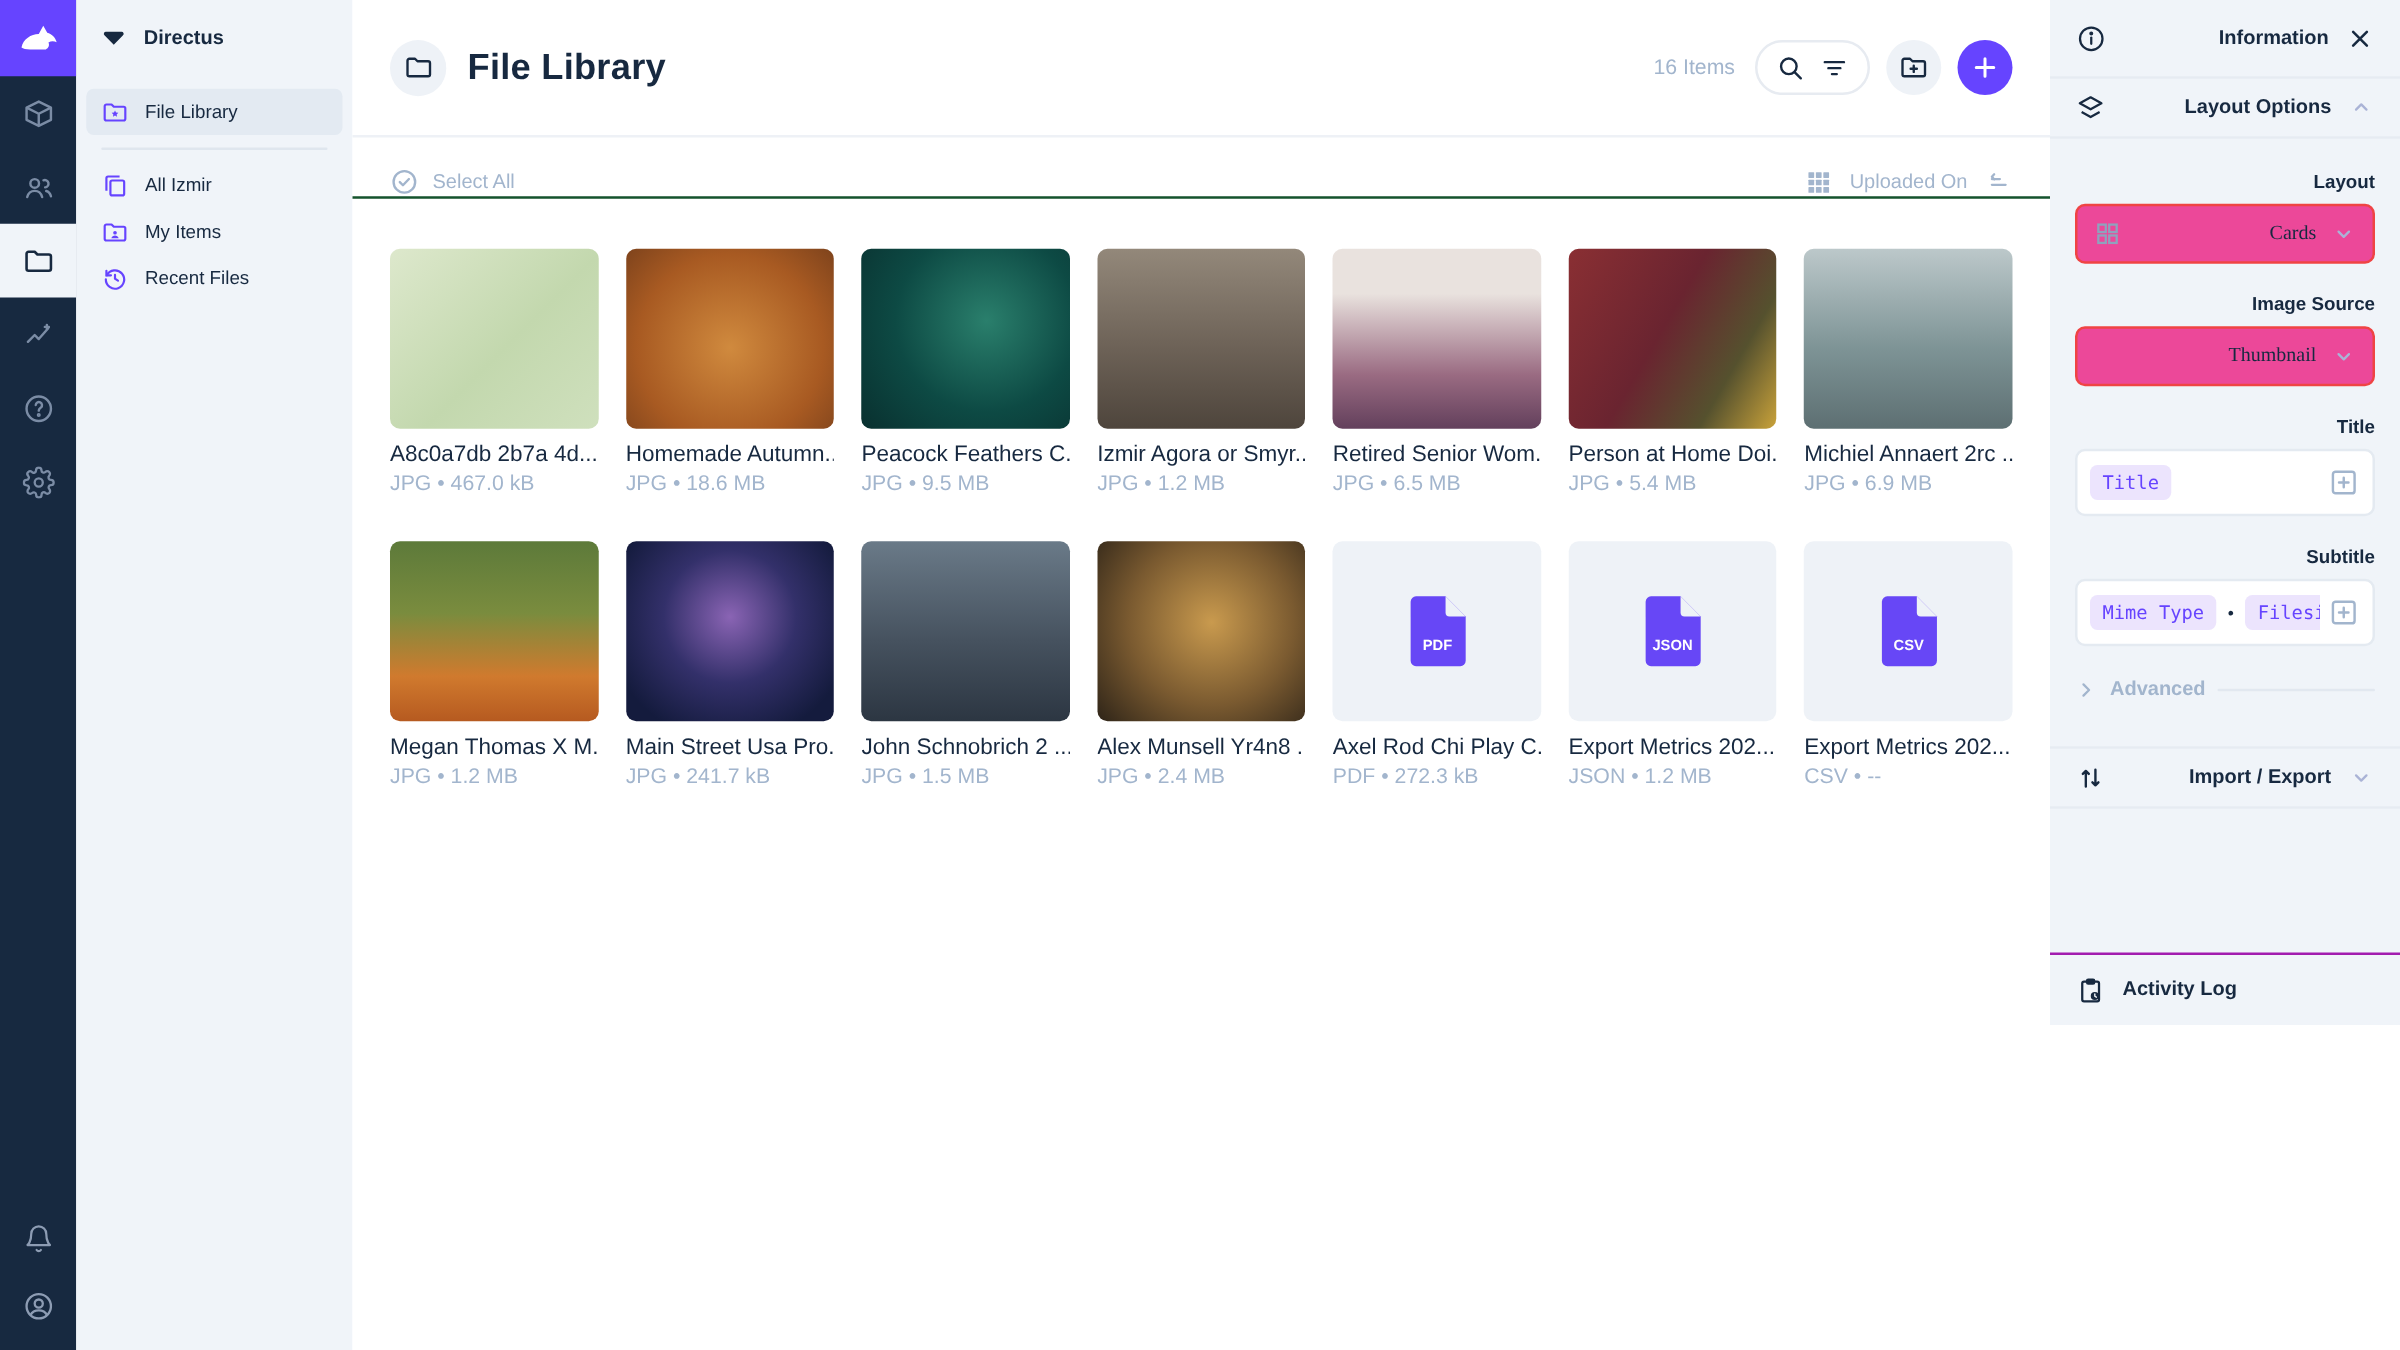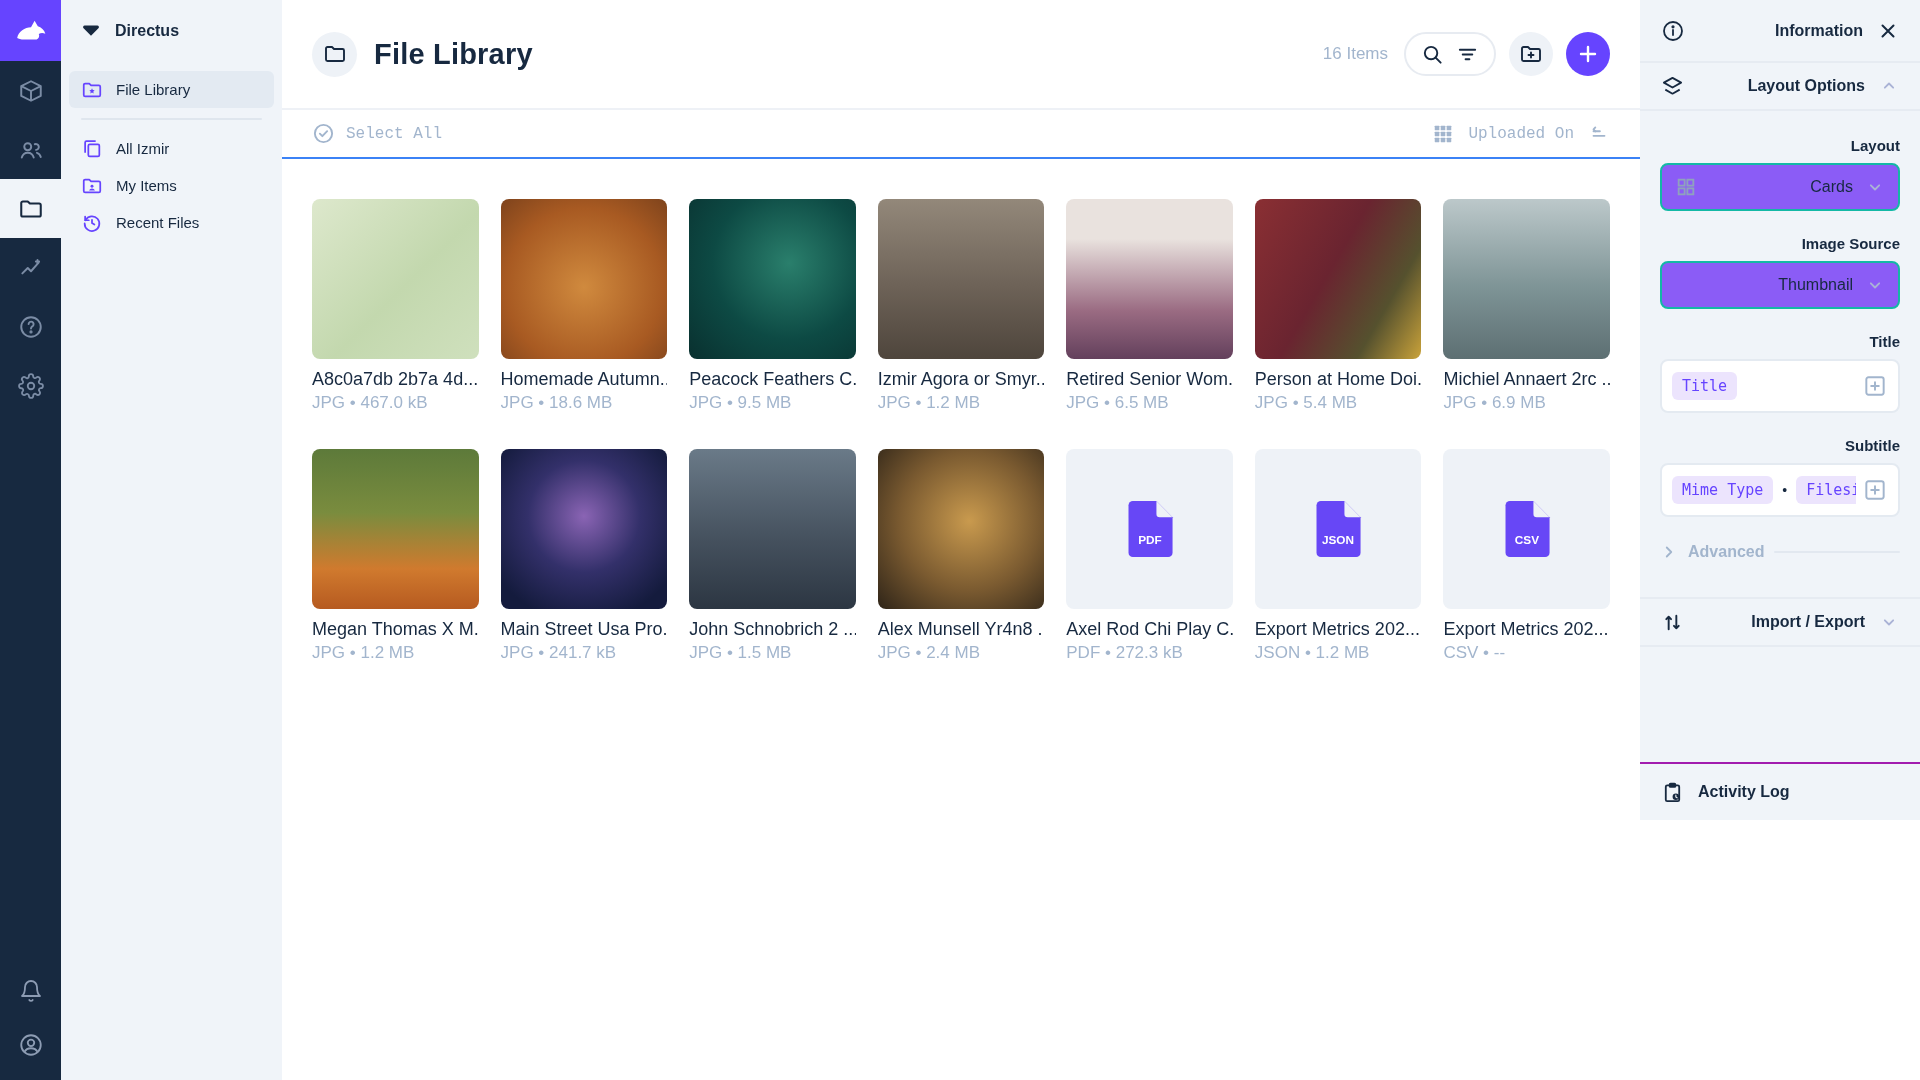--- a/index.html
+++ b/index.html
@@ -30,39 +30,39 @@
   .main { flex:1; height:1080px; background:#fff; display:flex; flex-direction:column; min-width:0; }
   .page-header { height:110px; display:flex; align-items:center; padding:0 30px; border-bottom:2px solid #eef1f6; }
   .title-circle { width:45px; height:45px; border-radius:50%; background:#eef2f7; display:flex; align-items:center; justify-content:center; color:#172940; }
   .page-title { font-size:29px; font-weight:700; color:#172940; margin-left:17px; letter-spacing:.2px; }
   .header-right { margin-left:auto; display:flex; align-items:center; gap:13px; }
   .item-count { font-size:17px; color:#a2b5cd; margin-right:3px; }
   .search-pill { height:44px; border:2px solid #e7ebf1; border-radius:24px; display:flex; align-items:center; gap:12px; padding:0 15px; color:#172940; background:#fff; }
   .icon-circle { width:44px; height:44px; border-radius:50%; background:#eef2f7; display:flex; align-items:center; justify-content:center; color:#172940; cursor:pointer; }
   .icon-circle.accent { background:#6644ff; color:#fff; }
 
-  .select-bar { height:49px; display:flex; align-items:center; padding:0 30px; border-bottom:2px solid #3b82f6; color:#a2b5cd;font-family:Liberation Mono, monospace; }
+  .select-bar { height:49px; display:flex; align-items:flex-end; padding:0 30px; border-bottom:2px solid #14532d; color:#a2b5cd; }
   .select-left { display:flex; align-items:center; gap:11px; font-size:16px; }
   .select-right { margin-left:auto; display:flex; align-items:center; gap:14px; font-size:16px; }
 
   .file-grid { padding:40px 30px; display:grid; grid-template-columns:repeat(7,1fr); column-gap:22px; row-gap:36px; }
   .file-card { cursor:pointer; min-width:0; }
-  .file-thumb { height:160px; border-radius:8px; display:flex; align-items:center; justify-content:center; }
+  .file-thumb { height:144px; border-radius:8px; display:flex; align-items:center; justify-content:center; }
   .file-title { margin-top:10px; font-size:18px; color:#172940; white-space:nowrap; overflow:hidden; }
   .file-meta { margin-top:3px; font-size:17px; color:#a2b5cd; white-space:nowrap; overflow:hidden; }
 
   
   .right-panel { width:280px; height:820px; background:#f0f4f9; flex-shrink:0; display:flex; flex-direction:column;text-align:right; }
   .panel-head { height:61px; display:flex; align-items:center; gap:14px; padding:0 21px; color:#172940; }
   .panel-head .panel-title { font-size:16px; font-weight:600; flex:1; }
   .accordion { height:50px; display:flex; align-items:center; gap:14px; padding:0 21px; border-top:2px solid #e6ebf2; border-bottom:2px solid #e6ebf2; cursor:pointer; }
   .accordion .acc-title { font-size:16px; font-weight:600; flex:1; color:#172940; }
   .panel-body { padding:14px 20px 0; }
   .field-label { font-size:15px; font-weight:700; color:#172940; margin:12px 0 9px; }
-  .select-box { height:48px; background:#8b5cf6; border:2px solid #14b8a6; border-radius:8px; display:flex; align-items:center; gap:12px; padding:0 13px; cursor:pointer; }
+  .select-box { height:48px; background:#ec4899; border:2px solid #ef4444; border-radius:8px; display:flex; align-items:center; gap:12px; padding:0 13px; cursor:pointer;font-family:Liberation Serif, serif; }
   .select-box .value { font-size:16px; color:#172940; flex:1; }
   .select-box .box-ic { color:#8fa2bd; display:flex; }
   .chev { color:#aab3d6; display:flex; }
   .chip-box { min-height:54px; background:#fff; border:2px solid #e4eaf1; border-radius:8px; display:flex; align-items:center; padding:0 10px; position:relative; }
   .chip-row { display:flex; align-items:center; gap:9px; flex:1; min-width:0; overflow:hidden; margin-right:32px; }
   .chip { background:#ece4fd; color:#6644ff; font-family:"DejaVu Sans Mono","Liberation Mono",monospace; font-size:15px; padding:5px 10px; border-radius:6px; white-space:nowrap; flex-shrink:0; cursor:pointer; }
   .chip-dot { color:#172940; font-size:14px; }
   .plus-square { position:absolute; right:10px; color:#a2b5cd; display:flex; cursor:pointer; }
   .advanced-row { margin:26px 0 36px; display:flex; align-items:center; gap:10px; color:#a2b5cd; cursor:pointer; }
   .advanced-row .adv-label { font-size:16px; font-weight:700; }

